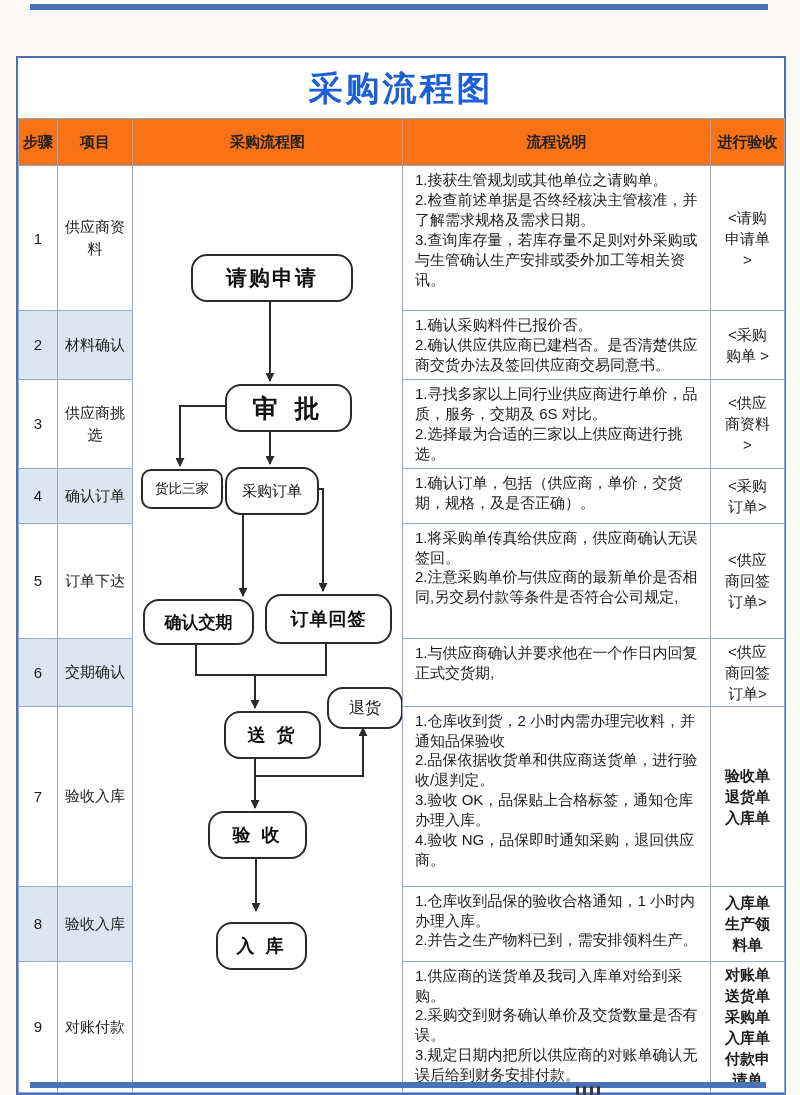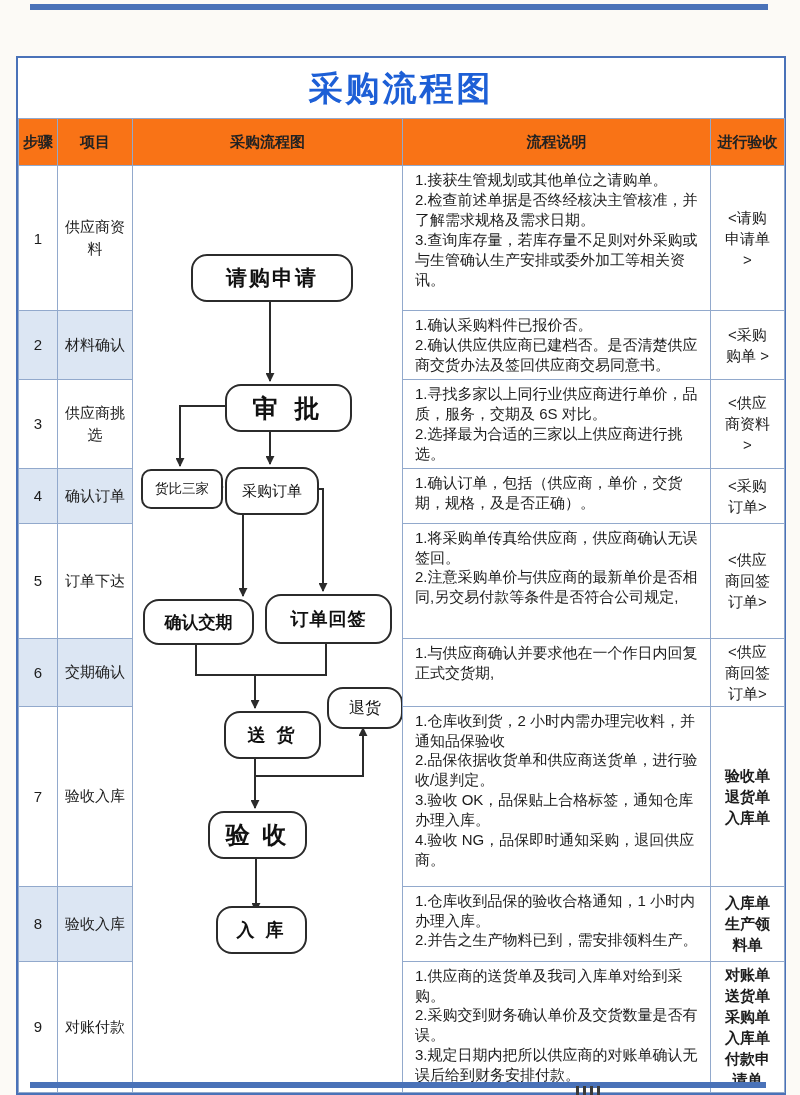--- a/index.html
+++ b/index.html
@@ -56,22 +56,22 @@
     font-weight:bold;color:#111;white-space:nowrap;
   }
   .n-requisition{left:58px;top:88px;width:158px;height:44px;font-size:21px;letter-spacing:2px;}
   .n-approval{left:92px;top:218px;width:123px;height:44px;font-size:25px;letter-spacing:5px;}
   .n-compare{left:8px;top:303px;width:78px;height:36px;font-size:13.5px;font-weight:normal;border-radius:10px;}
   .n-po{left:92px;top:301px;width:90px;height:44px;font-size:15px;font-weight:normal;}
   .n-confirm{left:10px;top:433px;width:107px;height:42px;font-size:17px;}
   .n-countersign{left:132px;top:428px;width:123px;height:46px;font-size:18px;letter-spacing:1px;}
   .n-delivery{left:91px;top:545px;width:93px;height:44px;font-size:18px;letter-spacing:3px;}
   .n-return{left:194px;top:521px;width:72px;height:38px;font-size:16px;font-weight:normal;}
-  .n-inspection{left:75px;top:645px;width:95px;height:44px;font-size:24px;letter-spacing:3px;}
-  .n-warehousing{left:83px;top:740px;width:87px;height:44px;font-size:18px;letter-spacing:3px;}
+  .n-inspection{left:75px;top:645px;width:95px;height:44px;font-size:18px;letter-spacing:3px;}
+  .n-warehousing{left:83px;top:756px;width:87px;height:44px;font-size:18px;letter-spacing:3px;}
 </style>
 </head>
 <body>
 
 <div class="top-bar"></div>
 
 <div class="sheet">
   <div class="title">采购流程图</div>
 
   <table class="main">

